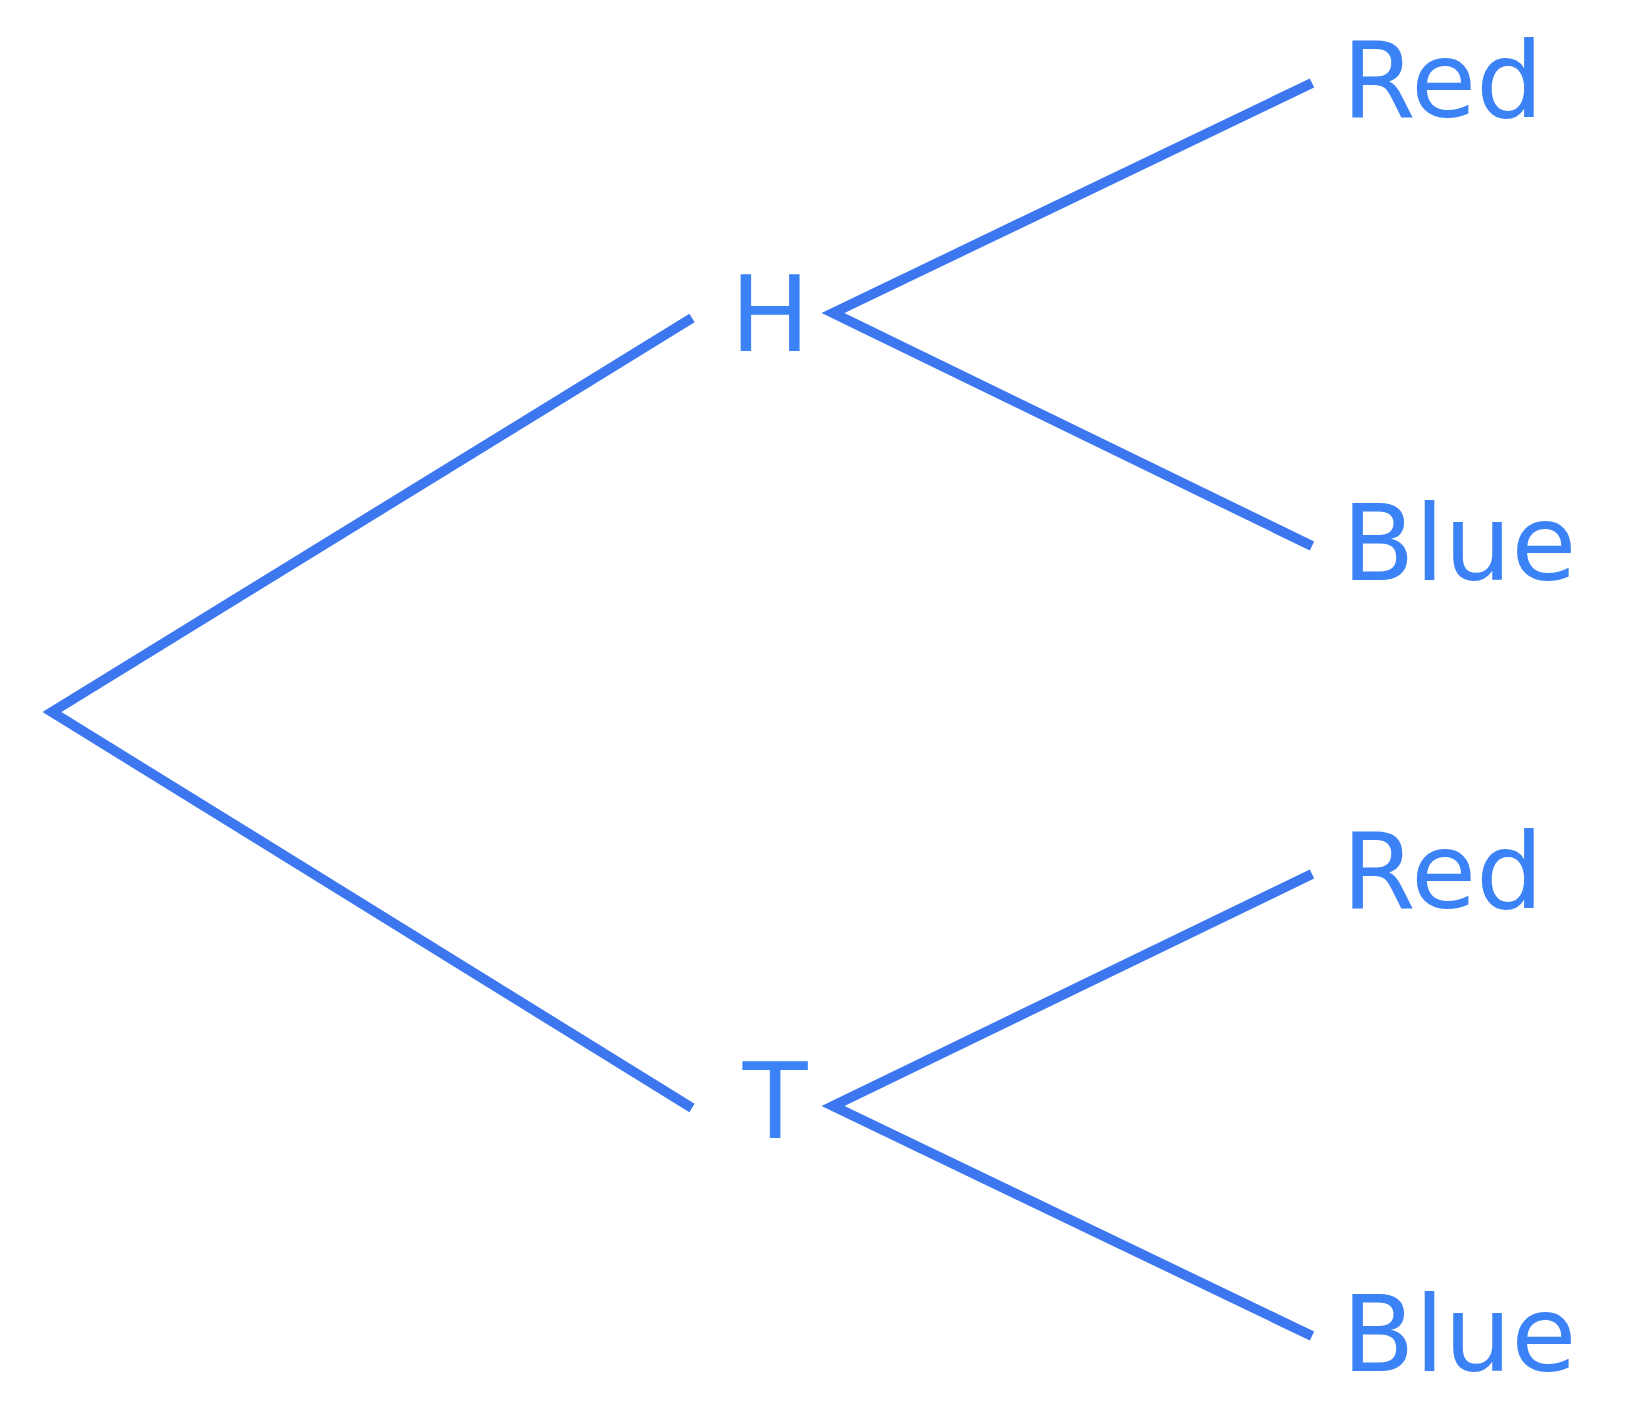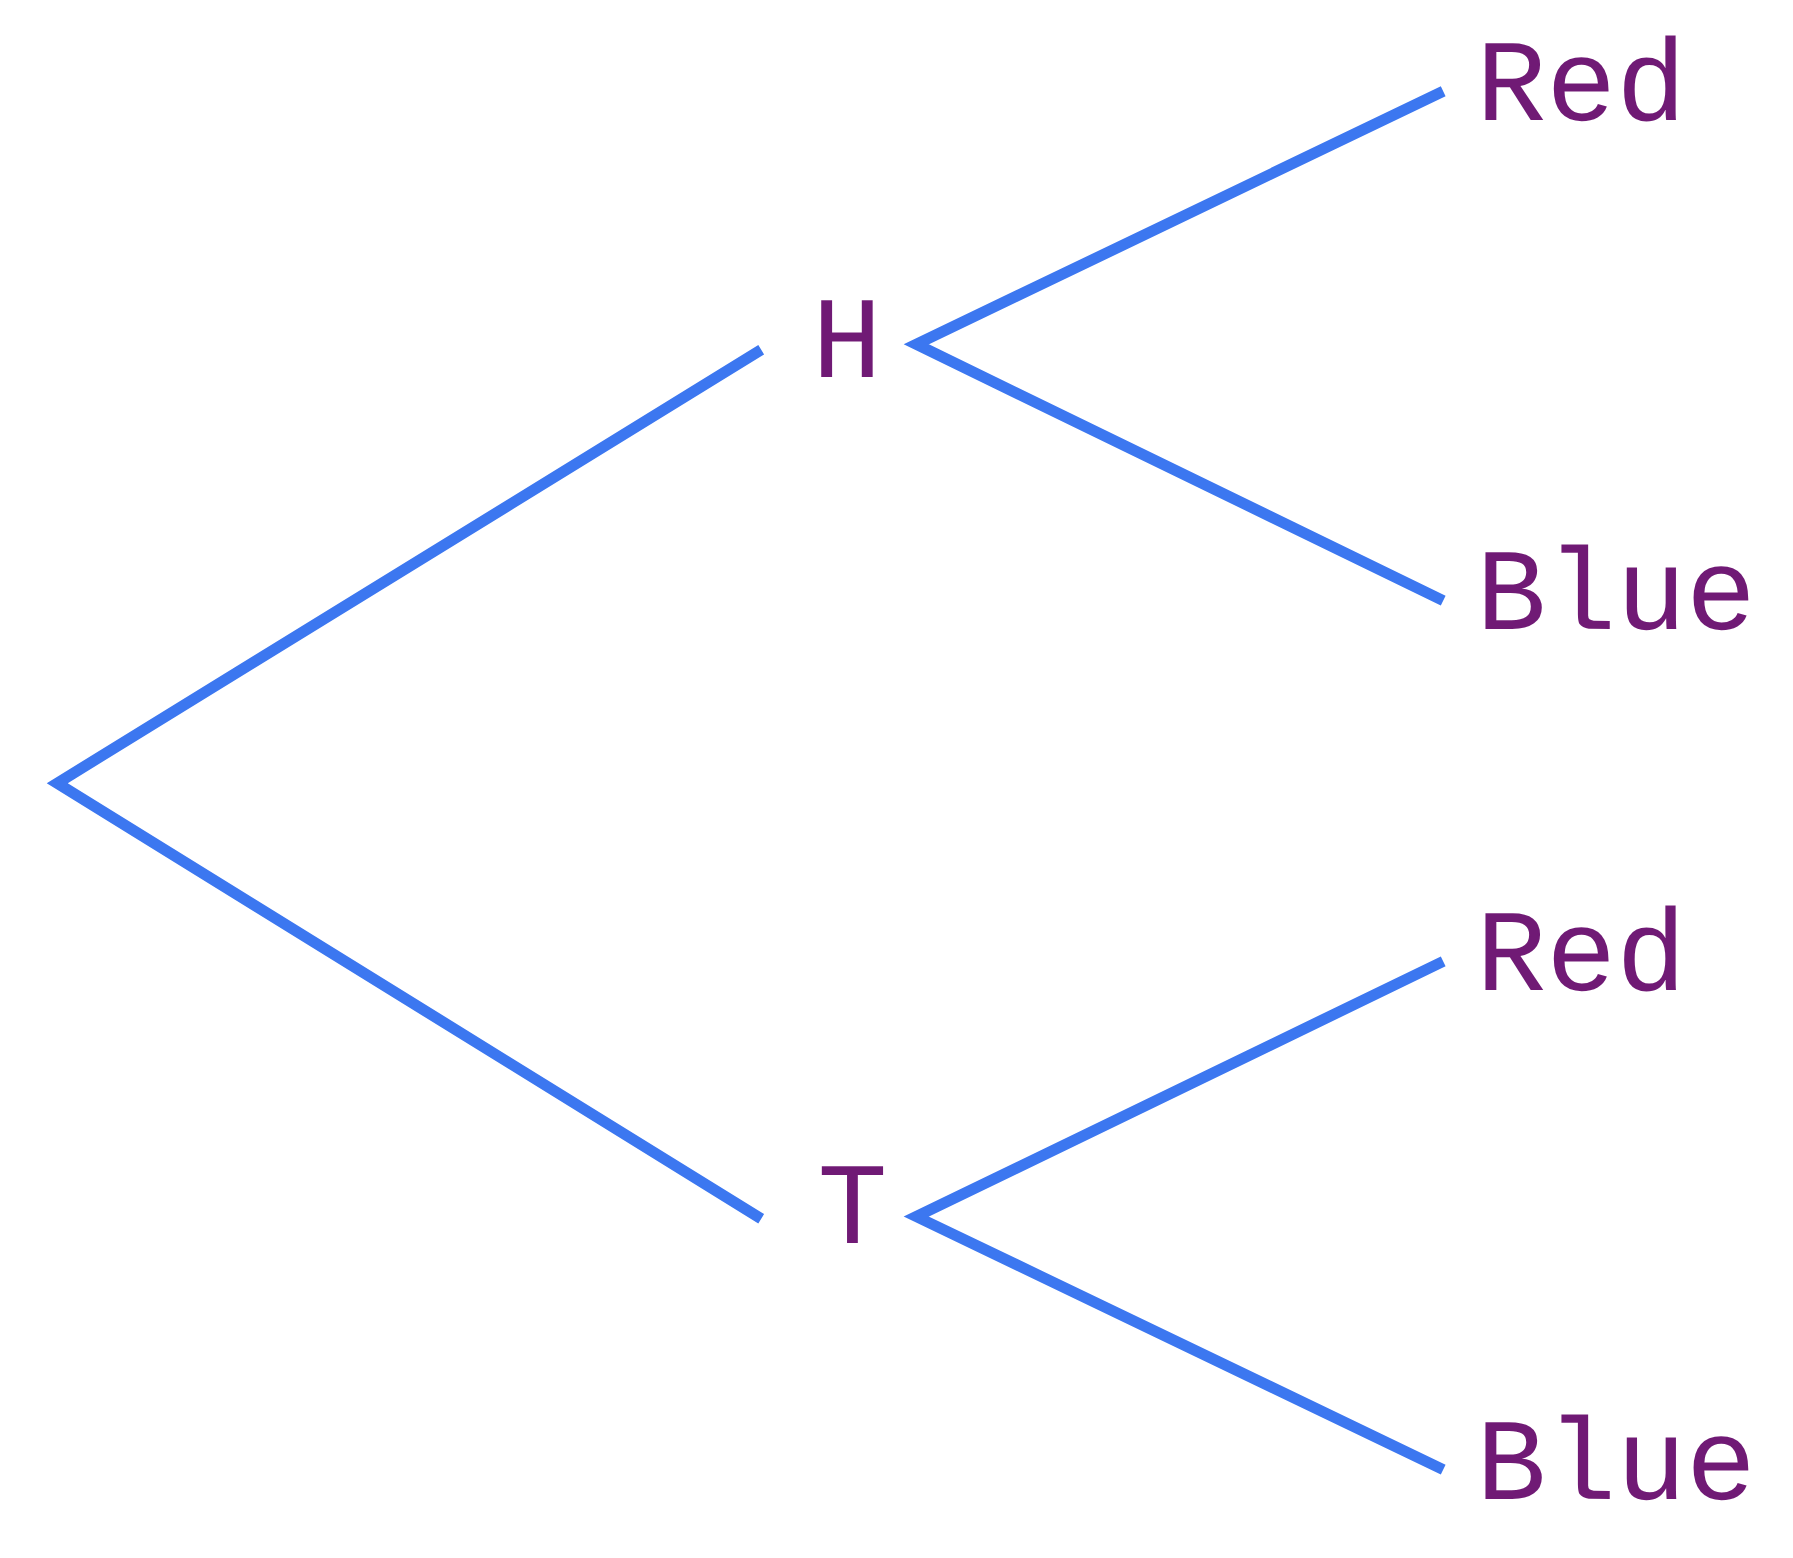--- a/index.html
+++ b/index.html
@@ -26,26 +26,25 @@
   }
   .branches-svg polyline {
     fill: none;
     stroke: #3C77F0;
     stroke-width: 10;
     stroke-linecap: butt;
     stroke-linejoin: miter;
   }
   .node-label {
     position: absolute;
-    color: #701a75;
+    color: #3b82f6;
     font-size: 106px;
     line-height: 1;
     white-space: nowrap;
     user-select: none;
-    font-family: Liberation Mono, monospace;
   }
   .node-label.centered {
     transform: translate(-50%, -50%);
   }
   .node-label.left-aligned {
     transform: translateY(-50%);
   }
   
   .pos-h    { left: 770px;  top: 315px;  }
   .pos-t    { left: 775px;  top: 1102px; }

